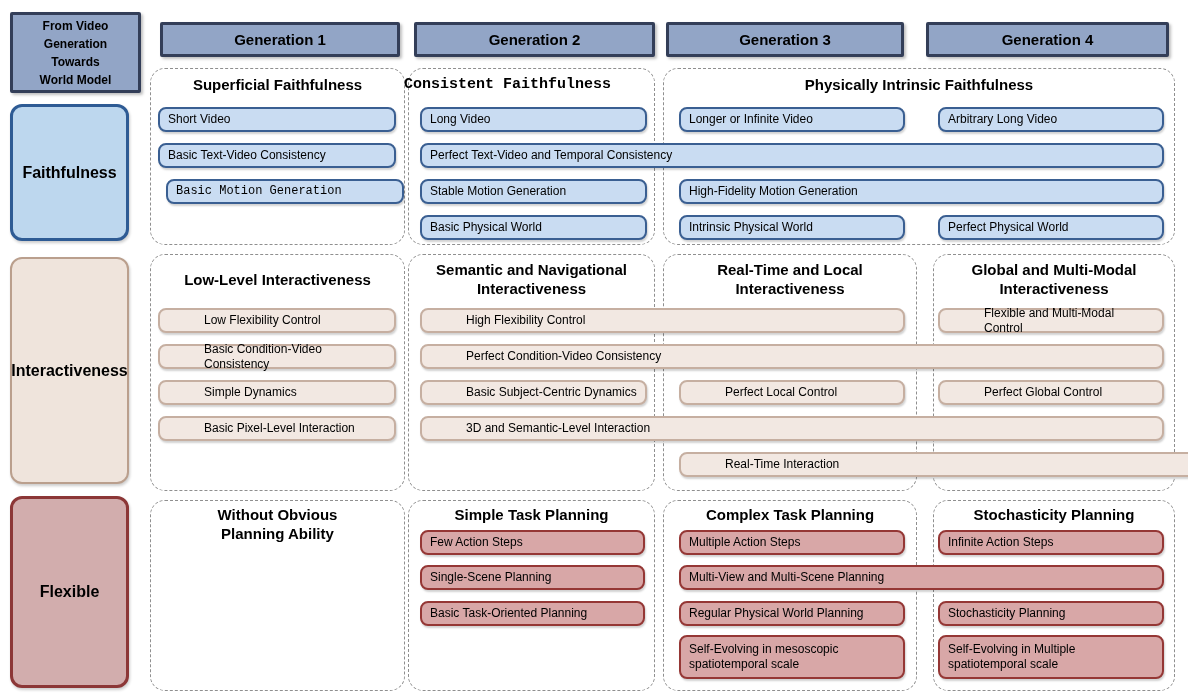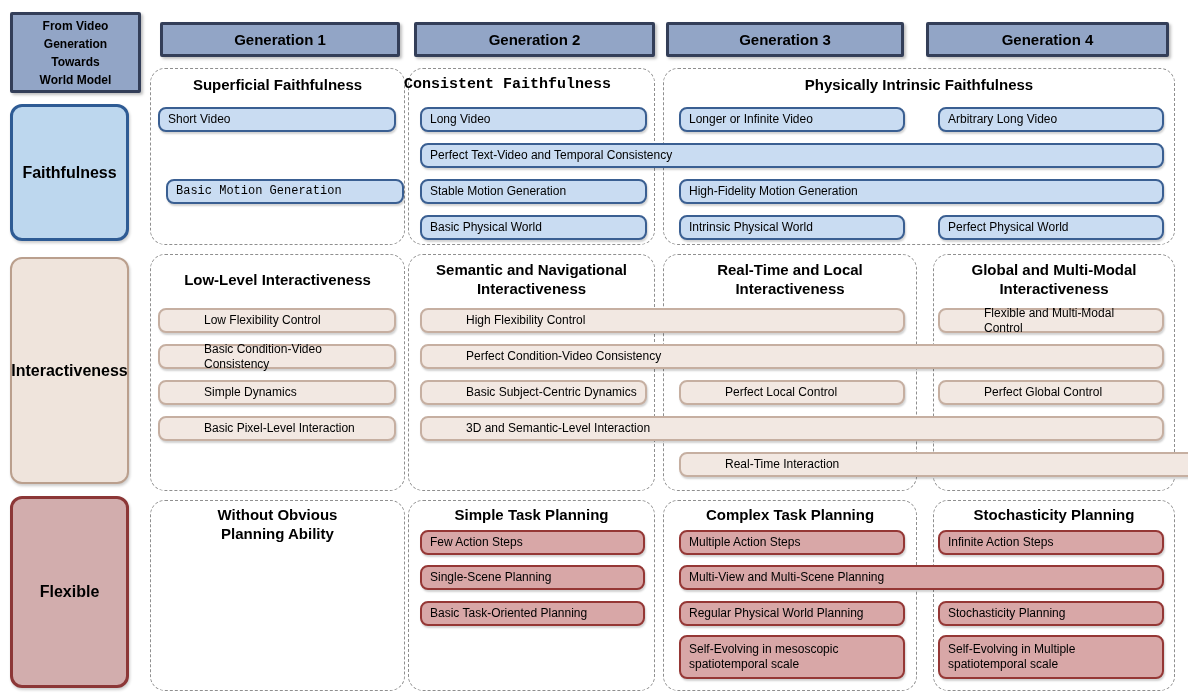--- a/index.html
+++ b/index.html
@@ -76,20 +76,21 @@
 
   <div class="panel" style="left:150px;top:68px;width:255px;height:177px;"></div>
   <div class="panel" style="left:408px;top:68px;width:247px;height:177px;"></div>
   <div class="panel" style="left:663px;top:68px;width:512px;height:177px;"></div>
 
   <div class="ptitle" style="left:150px;top:76px;width:255px;">Superficial Faithfulness</div>
   <div class="ptitle" style="left:384px;top:76px;width:247px;font-family:Liberation Mono, monospace;">Consistent Faithfulness</div>
   <div class="ptitle" style="left:663px;top:76px;width:512px;">Physically Intrinsic Faithfulness</div>
 
   <div class="item blue" style="left:158px;top:107px;width:238px;">Short Video</div>
+  <div class="item blue" style="left:158px;top:143px;width:238px;">Basic Text-Video Consistency</div>
   <div class="item blue" style="left:166px;top:179px;width:238px;font-family:Liberation Mono, monospace;">Basic Motion Generation</div>
 
   <div class="item blue" style="left:420px;top:107px;width:227px;">Long Video</div>
   <div class="item blue" style="left:420px;top:143px;width:744px;">Perfect Text-Video and Temporal Consistency</div>
   <div class="item blue" style="left:420px;top:179px;width:227px;">Stable Motion Generation</div>
   <div class="item blue" style="left:420px;top:215px;width:227px;">Basic Physical World</div>
 
   <div class="item blue" style="left:679px;top:107px;width:226px;">Longer or Infinite Video</div>
   <div class="item blue" style="left:679px;top:179px;width:485px;text-align:center;">High-Fidelity Motion Generation</div>
   <div class="item blue" style="left:679px;top:215px;width:226px;">Intrinsic Physical World</div>

